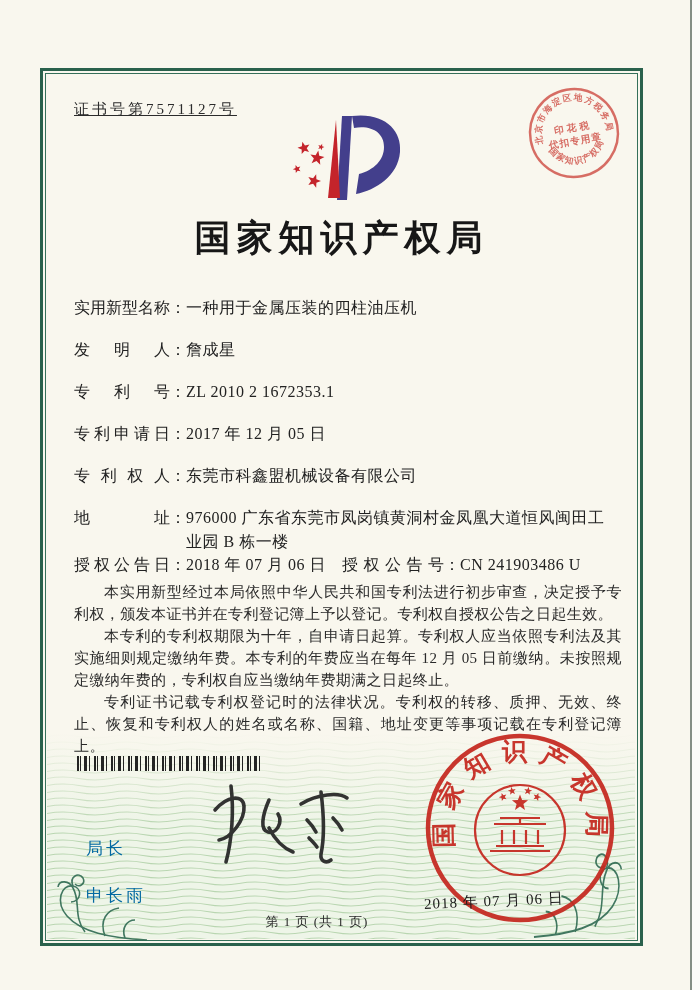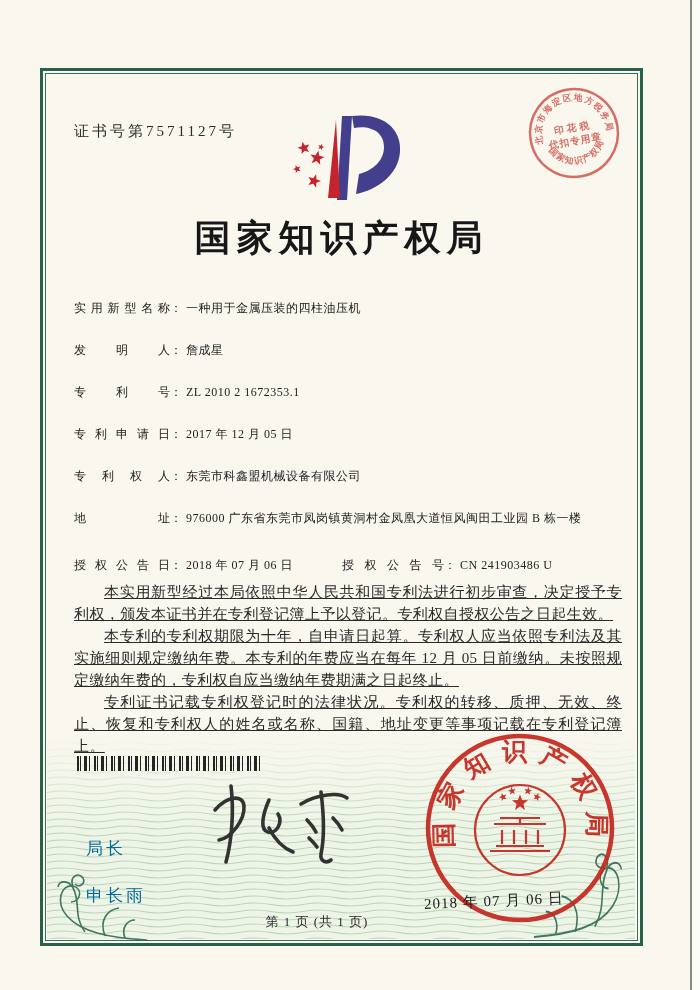--- a/index.html
+++ b/index.html
@@ -16,36 +16,36 @@
   
   .frame-outer{
     left:40px;top:68px;width:603px;height:878px;box-sizing:border-box;
     border:3px solid #2a614c;
   }
   .frame-inner{
     position:absolute;left:2px;top:2px;right:2px;bottom:2px;
     border:1px solid #35705a;
   }
   
-  .cert-no{left:74px;top:122px;font-size:15px;letter-spacing:3px;color:#2b2b2b;}
+  .cert-no{left:74px;top:100px;font-size:15px;letter-spacing:3px;color:#2b2b2b;text-decoration:underline;}
   .title{
     left:40px;top:214px;width:603px;text-align:center;
     font-size:36px;font-weight:700;letter-spacing:6px;color:#171717;
   }
   
-  .frow{left:74px;width:552px;display:flex;align-items:center;font-size:12px;line-height:24px;color:#222;}
+  .frow{left:74px;width:552px;display:flex;align-items:flex-start;font-size:16px;line-height:24px;color:#222;}
   .flabel{display:inline-block;width:96px;text-align-last:justify;white-space:nowrap;flex:none;}
   .fcolon{flex:none;width:16px;}
   .fvalue{flex:none;max-width:428px;letter-spacing:.5px;}
   .frow.grant{left:342px;width:300px;}
   .frow.grant .flabel{width:102px;}
   
   .body-text{
     left:74px;top:581px;width:548px;font-size:15px;line-height:22px;
-    color:#2a2a2a;letter-spacing:.4px;text-align:justify;text-decoration:underline;
+    color:#2a2a2a;letter-spacing:.4px;text-align:justify;
   }
   .body-text p{margin:0;text-indent:2em;}
   
   .barcode{
     left:77px;top:756px;width:183px;height:15px;
     background:repeating-linear-gradient(90deg,
       #242424 0 2px,rgba(0,0,0,0) 2px 3px,
       #242424 3px 4px,rgba(0,0,0,0) 4px 7px,
       #242424 7px 10px,rgba(0,0,0,0) 10px 12px,
       #242424 12px 13px,rgba(0,0,0,0) 13px 17px);

